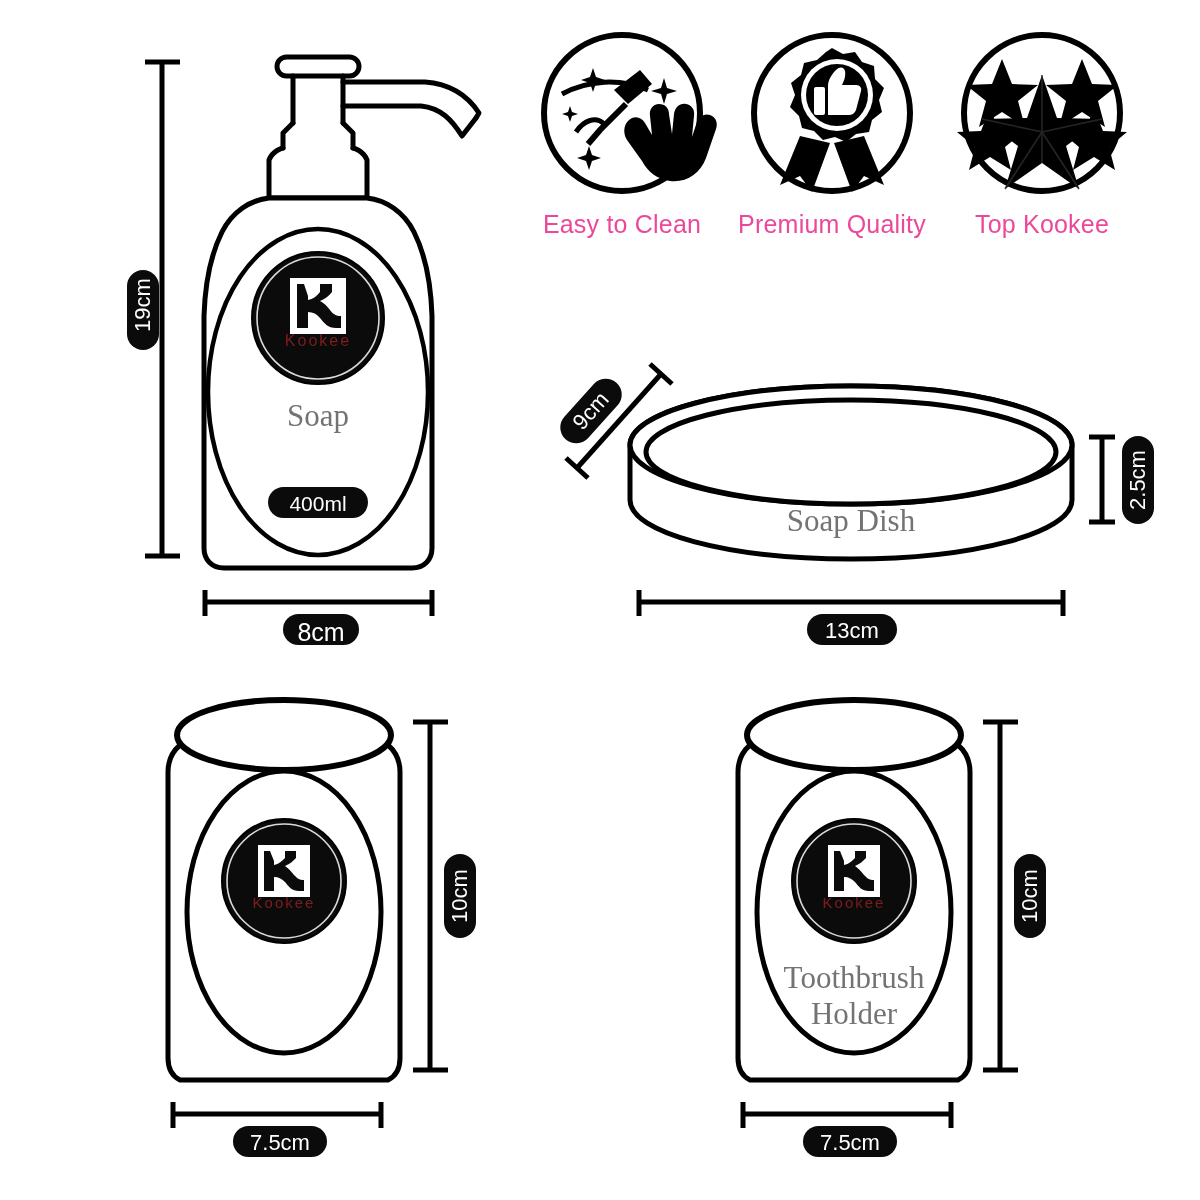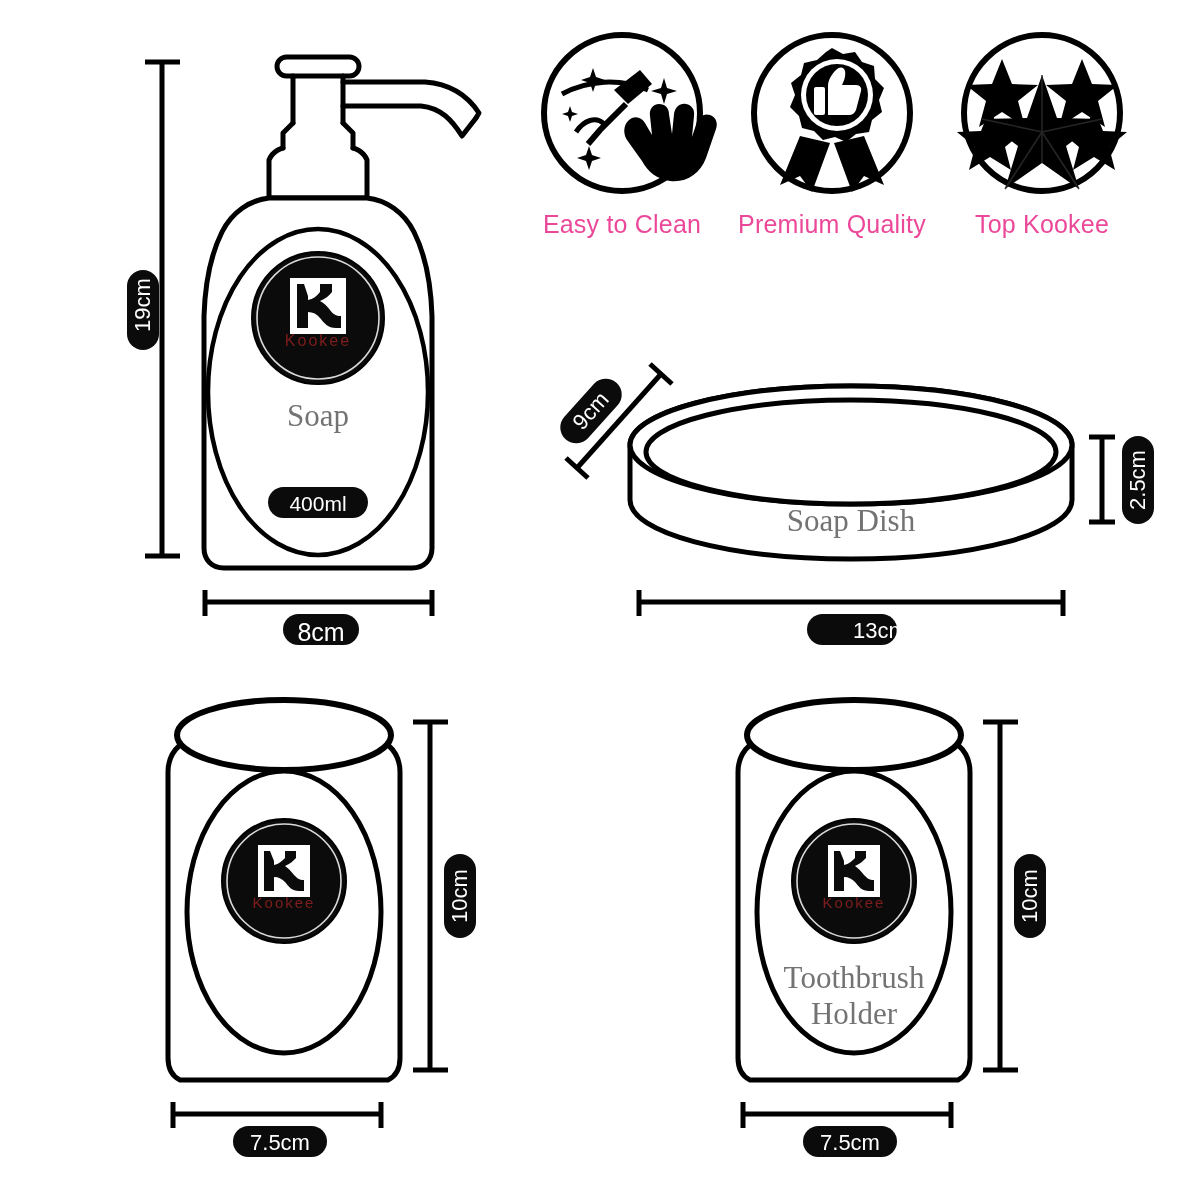--- a/index.html
+++ b/index.html
@@ -284,21 +284,21 @@
     </g>
 
     <g transform="translate(1138,480) rotate(-90)">
       <rect x="-44" y="-16" width="88" height="32" rx="16" fill="#0b0b0b"></rect>
     </g>
 
     <rect x="807" y="614" width="90" height="31" rx="15.5" fill="#0b0b0b"></rect>
   </svg>
   <div class="txt pill-text" style="left:553px; top:400px; width:76px; font-size:22px; transform:rotate(-48deg); transform-origin:center;">9cm</div>
   <div class="txt pill-text" style="left:1094px; top:469px; width:88px; font-size:22px; transform:rotate(-90deg); transform-origin:center;">2.5cm</div>
-  <div class="txt pill-text" style="left:807px; top:620px; width:90px; font-size:22px;padding-left:28px;">13cm</div>
+  <div class="txt pill-text" style="left:807px; top:620px; width:90px; font-size:22px;">13cm</div>
 
   <svg width="1200" height="1200" viewBox="0 0 1200 1200">
 
     <path d="M168,772
              C168,762 172,752 180,745
              L180,742
              L388,742
              L388,745
              C396,752 400,762 400,772
              L400,1058

